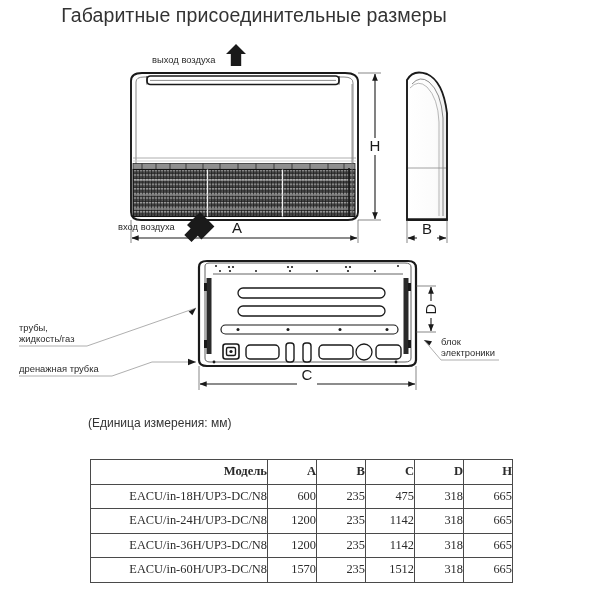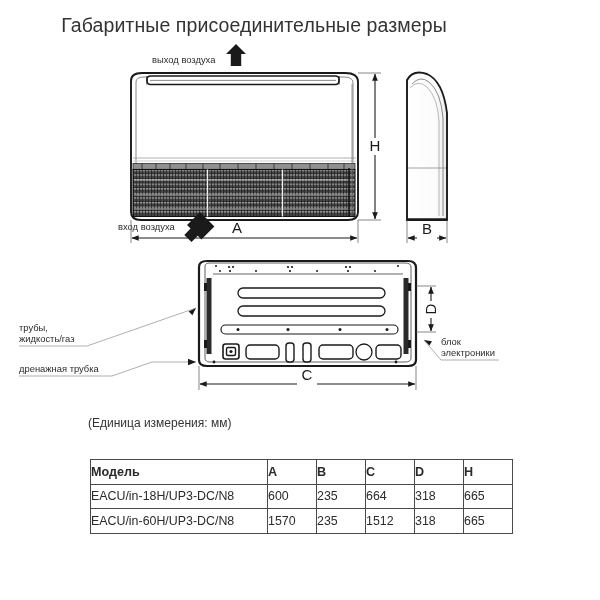--- a/index.html
+++ b/index.html
@@ -19,21 +19,21 @@
     position: absolute;
     left: 0; top: 0;
     width: 600px;
     height: 600px;
   }
 
   
   .title {
     position: absolute;
     left: 0;
-    top: 14px;
+    top: 4px;
     width: 508px;
     text-align: center;
     font-size: 19.5px;
     font-weight: 400;
     color: #333333;
     letter-spacing: 0.1px;
     white-space: nowrap;
   }
 
   
@@ -62,23 +62,24 @@
     left: 90px;
     top: 459px;
     border-collapse: collapse;
     font-size: 12.4px;
     color: #2b2b2b;
   }
   .spec-table td, .spec-table th {
     border: 1px solid #4a4a4a;
     padding: 0;
     height: 23.5px;
-    text-align: left;
+    text-align: right;
     font-weight: 400;
     vertical-align: middle;
+    font-family: Liberation Serif, serif;
   }
   .spec-table th {
     font-weight: 700;
     font-size: 12.6px;
   }
   .col-model { width: 176px; text-align: left; padding-left: 7px; }
   .col-dim   { width: 48px; }
   .th-model  { text-align: center; padding-left: 0; }
 
   .svg-label {
@@ -332,21 +333,37 @@
         <th class="col-dim">C</th>
         <th class="col-dim">D</th>
         <th class="col-dim">H</th>
       </tr>
     </thead>
     <tbody>
       <tr>
         <td class="col-model">EACU/in-18H/UP3-DC/N8</td>
         <td class="col-dim">600</td>
         <td class="col-dim">235</td>
-        <td class="col-dim">664</td>
+        <td class="col-dim">475</td>
+        <td class="col-dim">318</td>
+        <td class="col-dim">665</td>
+      </tr>
+      <tr>
+        <td class="col-model">EACU/in-24H/UP3-DC/N8</td>
+        <td class="col-dim">1200</td>
+        <td class="col-dim">235</td>
+        <td class="col-dim">1142</td>
+        <td class="col-dim">318</td>
+        <td class="col-dim">665</td>
+      </tr>
+      <tr>
+        <td class="col-model">EACU/in-36H/UP3-DC/N8</td>
+        <td class="col-dim">1200</td>
+        <td class="col-dim">235</td>
+        <td class="col-dim">1142</td>
         <td class="col-dim">318</td>
         <td class="col-dim">665</td>
       </tr>
       <tr>
         <td class="col-model">EACU/in-60H/UP3-DC/N8</td>
         <td class="col-dim">1570</td>
         <td class="col-dim">235</td>
         <td class="col-dim">1512</td>
         <td class="col-dim">318</td>
         <td class="col-dim">665</td>

